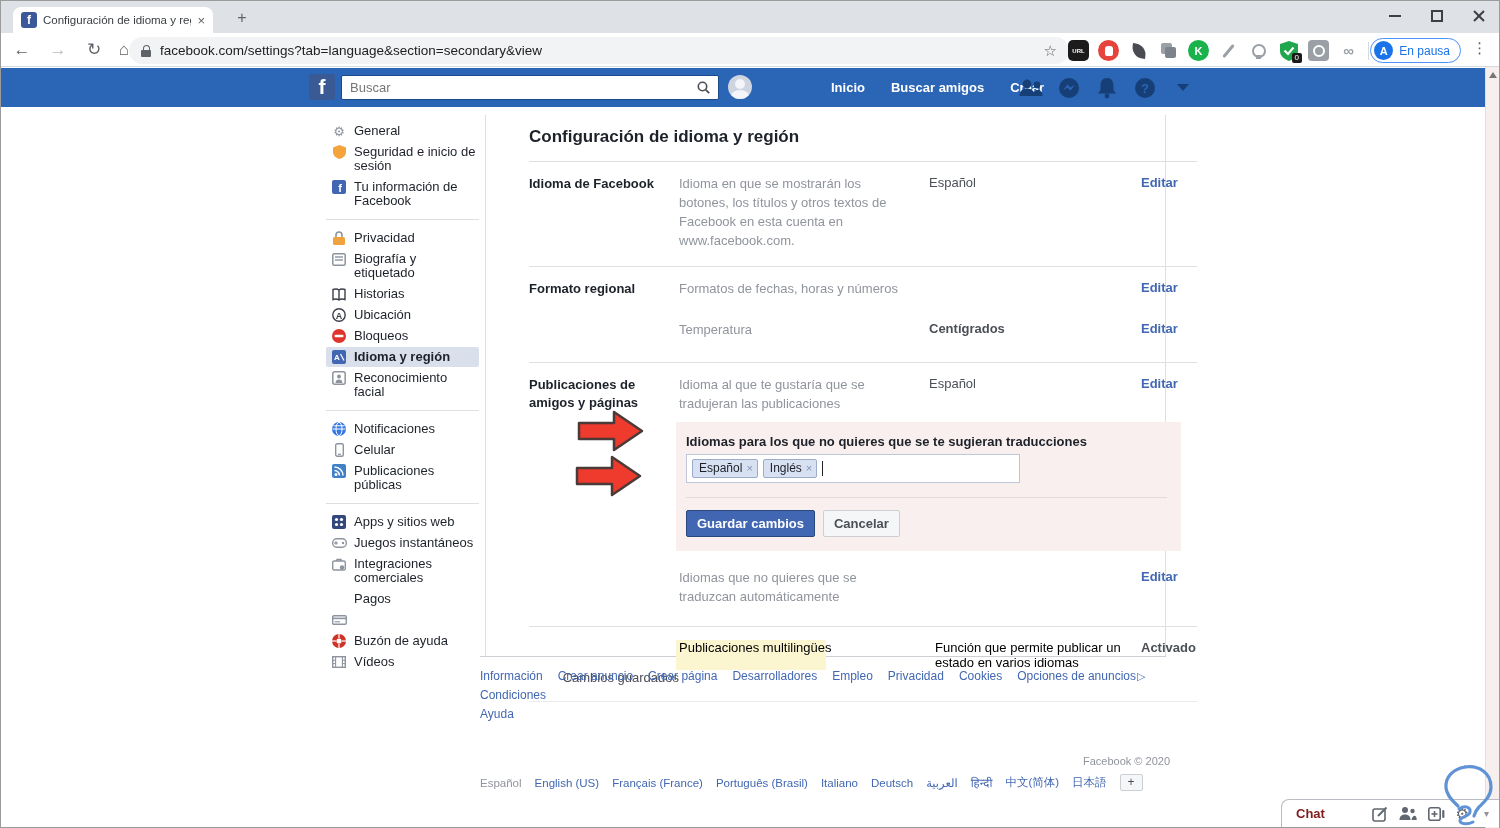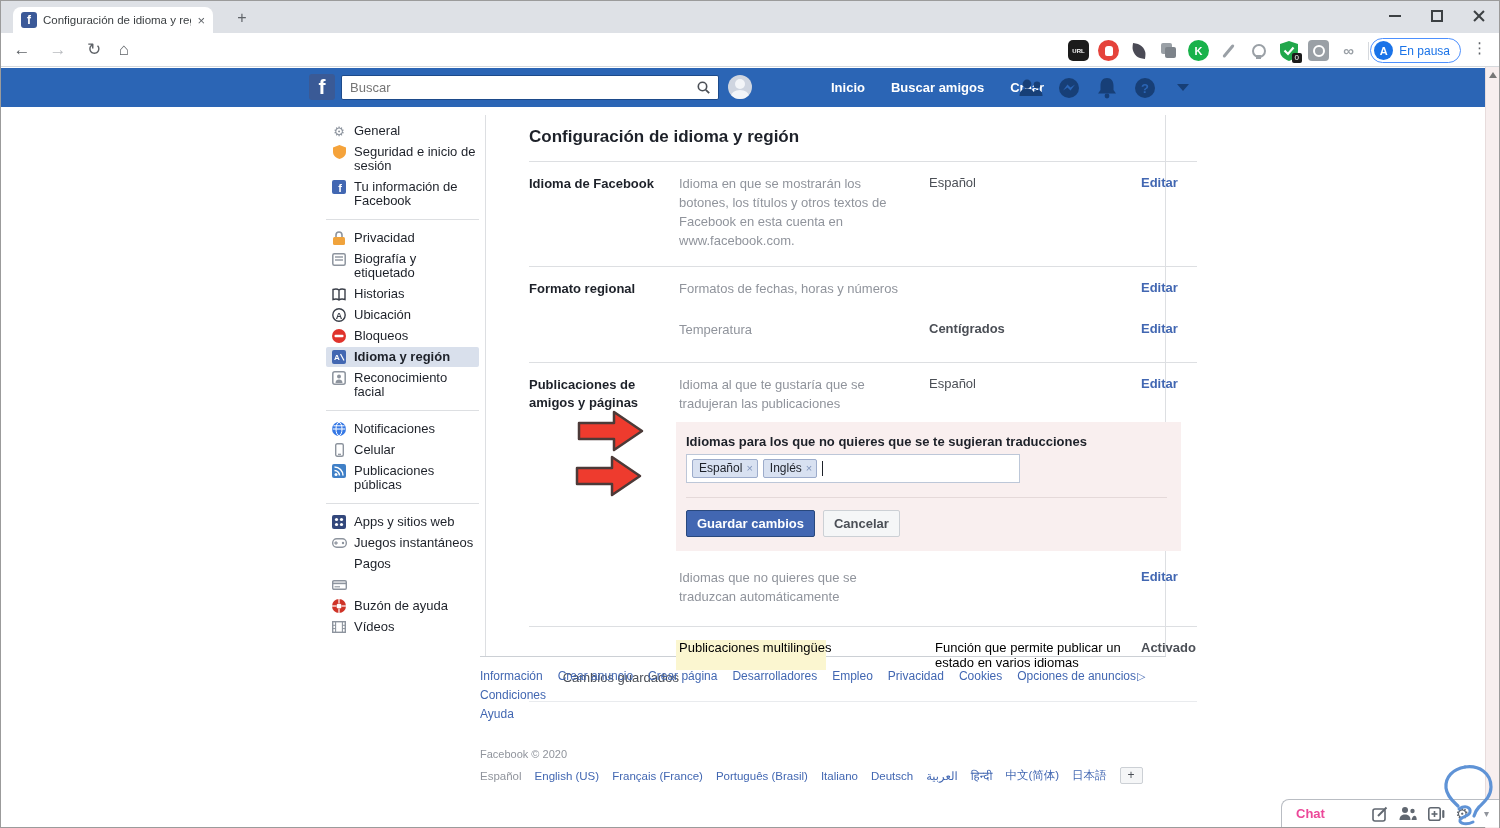--- a/index.html
+++ b/index.html
@@ -117,29 +117,29 @@
   .btn-primary { background:#4267b2; border:1px solid #29487d; color:#fff; font-weight:bold; font-size:13px; padding:5px 10px; border-radius:2px; }
   .btn-secondary { background:#f5f6f7; border:1px solid #ccd0d5; color:#4b4f56; font-weight:bold; font-size:13px; padding:5px 10px; border-radius:2px; }
 
   .red-arrow { position:absolute; z-index:5; }
 
   
   .pfooter { position:absolute; left:479px; top:668px; width:690px; font-size:12px; }
   .flinks { display:flex; flex-wrap:wrap; column-gap:15px; row-gap:5px;align-items:center; }
   .flink { color:#4267b2; text-decoration:none; white-space:nowrap; }
   .adch { color:#4267b2; font-size:11px; margin-left:1px; }
-  .fcopy { color:#90949c; font-size:11px; margin-top:27px; }
+  .fcopy { color:#90949c; font-size:11px; margin-top:34px;text-align:right; }
   .flangs { margin-top:7px; display:flex; align-items:center; column-gap:13px; font-size:11.5px; flex-wrap:nowrap; }
   .flang-cur { color:#90949c; }
   .flang { color:#4267b2; text-decoration:none; white-space:nowrap; }
   .flang-add { border:1px solid #ccd0d5; background:#f5f6f7; color:#4b4f56; font-size:12px; padding:0 7px; line-height:15px; border-radius:2px; }
 
   
   .chatbar { position:absolute; right:0; bottom:0; width:218px; height:28px; background:#fff; border:1px solid #b9bdc3; border-right:none; border-bottom:none; border-top-left-radius:8px; display:flex; align-items:center; padding:0 10px 0 14px; z-index:8; }
-  .chat-label { font-size:13px; color:#ec4899; font-weight:bold; flex:1; }
+  .chat-label { font-size:13px; color:#7f1d1d; font-weight:bold; flex:1; }
   .chat-icons { display:flex; align-items:center; gap:11px; }
   .chat-caret { color:#90949c; font-size:10px; margin-left:4px; }
   .bulb-logo { position:absolute; right:2px; bottom:0; z-index:9; }
 
   a { cursor:pointer; }
 </style>
 </head>
 <body>
 
 <div id="window">
@@ -156,20 +156,28 @@
       <div class="wc wc-max"></div>
       <div class="wc wc-close"></div>
     </div>
   </div>
 
   <div class="toolbar">
     <div class="navbtn" style="left:8px;">←</div>
     <div class="navbtn disabled" style="left:44px;">→</div>
     <div class="navbtn" style="left:80px;">↻</div>
     <div class="navbtn" style="left:110px;">⌂</div>
+    <div class="addressbar">
+      <div class="lock-icon">
+          <div class="lk-sh"></div>
+          <div class="lk-body"></div>
+        </div>
+      <div class="url-text">facebook.com/settings?tab=language&amp;section=secondary&amp;view</div>
+      <div class="star-icon">☆</div>
+    </div>
     <div class="ext-row">
       <div class="ext ext-url">URL</div>
       <div class="ext ext-hand"></div>
       <div class="ext ext-feather"></div>
       <div class="ext ext-windows"></div>
       <div class="ext ext-k">K</div>
       <div class="ext ext-brush"></div>
       <div class="ext ext-bulbgray"></div>
       <div class="ext ext-shield">
         <svg width="18" height="20" viewBox="0 0 18 20">
@@ -380,20 +388,30 @@
     <div class="side-item">
       <span class="sic">
           <svg width="15" height="10" viewBox="0 0 15 10">
             <rect x="0.7" y="0.7" width="13.6" height="8.6" rx="4" fill="none" stroke="#8d949e" stroke-width="1.4"></rect>
             <line x1="4" y1="3.2" x2="4" y2="6.8" stroke="#8d949e" stroke-width="1.3"></line>
             <line x1="2.2" y1="5" x2="5.8" y2="5" stroke="#8d949e" stroke-width="1.3"></line>
             <circle cx="11" cy="5" r="1.2" fill="#8d949e"></circle>
           </svg>
         </span>
       <span>Juegos instantáneos</span>
+    </div>
+    <div class="side-item">
+      <span class="sic">
+          <svg width="14" height="13" viewBox="0 0 14 13">
+            <rect x="0.7" y="3" width="12.6" height="9" rx="1.5" fill="none" stroke="#8d949e" stroke-width="1.4"></rect>
+            <path d="M5 3 V1.5 h4 V3" fill="none" stroke="#8d949e" stroke-width="1.4"></path>
+            <circle cx="10" cy="9.5" r="2.2" fill="#8d949e"></circle>
+          </svg>
+        </span>
+      <span>Integraciones comerciales</span>
     </div>
     <div class="side-item">
       <span class="sic"></span>
       <span>Pagos</span>
     </div>
     <div class="side-item">
       <span class="sic">
           <svg width="15" height="10" viewBox="0 0 15 10">
             <rect x="0.7" y="0.7" width="13.6" height="8.6" rx="1.2" fill="none" stroke="#8d949e" stroke-width="1.4"></rect>
             <line x1="1" y1="3.4" x2="14" y2="3.4" stroke="#8d949e" stroke-width="1.6"></line>

